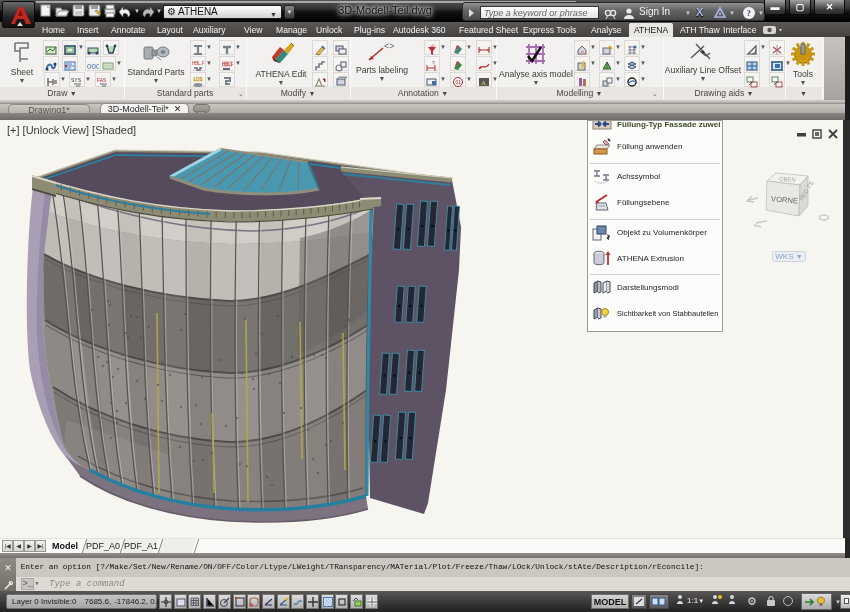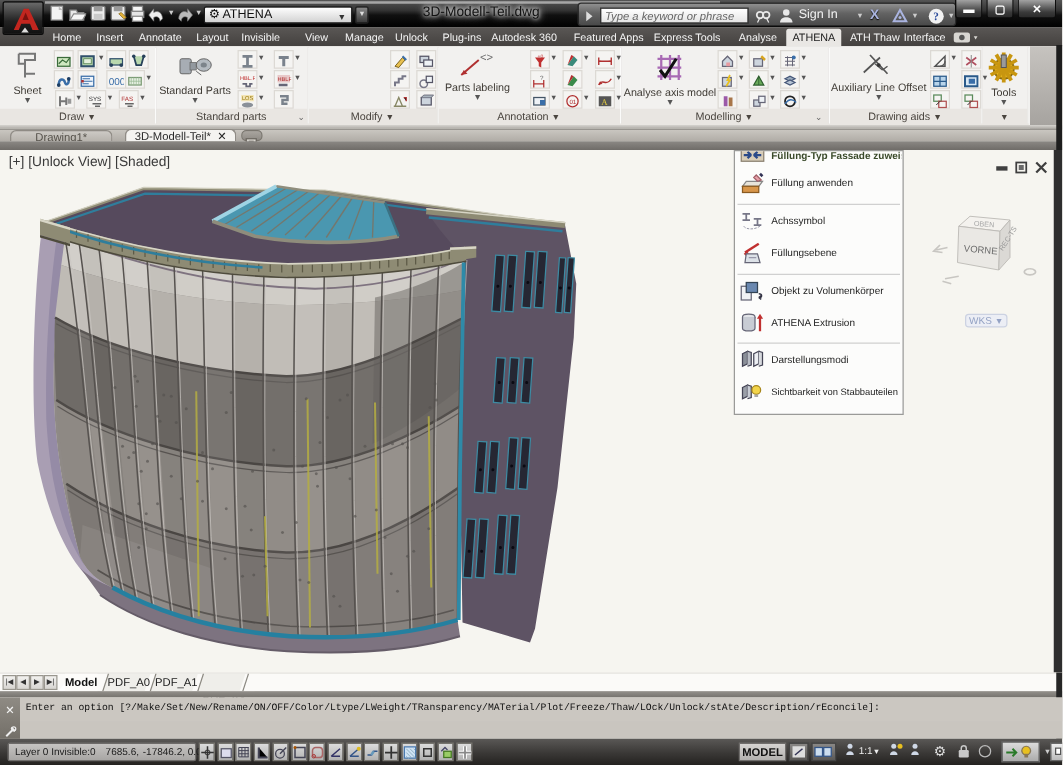--- a/index.html
+++ b/index.html
@@ -133,27 +133,27 @@
         <div class="wbtn">▬</div>
         <div class="wbtn">▢</div>
         <div class="wbtn close">✕</div>
       </div>
   </div>
   <div id="menurow">
       <div class="mtab" style="left:42px">Home</div>
       <div class="mtab" style="left:77px">Insert</div>
       <div class="mtab" style="left:111px">Annotate</div>
       <div class="mtab" style="left:157px">Layout</div>
-      <div class="mtab" style="left:193px">Invisible</div>
+      <div class="mtab" style="left:193px">Auxiliary</div>
       <div class="mtab" style="left:244px">View</div>
       <div class="mtab" style="left:276px">Manage</div>
       <div class="mtab" style="left:316px">Unlock</div>
       <div class="mtab" style="left:354px">Plug-ins</div>
       <div class="mtab" style="left:393px">Autodesk 360</div>
-      <div class="mtab" style="left:459px">Featured Apps</div>
+      <div class="mtab" style="left:459px">Featured Sheet</div>
       <div class="mtab" style="left:523px">Express Tools</div>
       <div class="mtab" style="left:591px">Analyse</div>
       <div class="mtab active" style="left:629px">ATHENA</div>
       <div class="mtab" style="left:680px">ATH Thaw</div>
       <div class="mtab" style="left:723px">Interface</div>
       <div style="position:absolute;left:762px;top:3px"><svg width="22" height="10" viewBox="0 0 22 10" style="">
           <rect x="1" y="1" width="13" height="8" rx="2" fill="#d8d6d2"></rect>
           <circle cx="7.5" cy="5" r="2.2" fill="#555"></circle>
           <path d="M17,4 l3,0 l-1.5,2.5 Z" fill="#d8d6d2"></path>
         </svg></div>
@@ -185,20 +185,31 @@
       </div>
       <div class="bigbtn" style="left:119px;width:74px">
         <div class="bicon" style="width:34px;height:26px"><svg width="34" height="26" viewBox="0 0 34 26" style="">
             <rect x="5" y="7" width="9" height="12" rx="1.5" fill="#a7adb4" stroke="#666" stroke-width="0.8"></rect>
             <rect x="13" y="10" width="5" height="6" fill="#93999f" stroke="#666" stroke-width="0.6"></rect>
             <ellipse cx="24" cy="12" rx="6" ry="5" fill="#b4bac0" stroke="#666" stroke-width="0.8"></ellipse>
             <ellipse cx="24" cy="12" rx="2.5" ry="2" fill="#7d848b"></ellipse>
             <path d="M18,17 l4,3" stroke="#666" stroke-width="0.8"></path>
           </svg></div>
         <div style="line-height:10px">Standard Parts</div>
+        <div class="bardn">▼</div>
+      </div>
+      <div class="bigbtn" style="left:252px;width:58px">
+        <div class="bicon" style="width:30px;height:28px"><svg width="34" height="28" viewBox="0 0 34 28" style="">
+            <path d="M8,21 L18,10 L22,14 L14,23 Z" fill="#2e8a7a"></path>
+            <path d="M8,21 L18,10 L14,7 L6,17 Z" fill="#c23a2e"></path>
+            <path d="M18,10 L25,3 L28,6 L22,14 Z" fill="#d8a520"></path>
+            <path d="M6,17 L14,23 L8,21 Z" fill="#7a241c"></path>
+            <path d="M25,3 L28,6" stroke="#8a6a10" stroke-width="1"></path>
+          </svg></div>
+        <div style="line-height:10px">ATHENA Edit</div>
         <div class="bardn">▼</div>
       </div>
       <div class="bigbtn" style="left:347px;width:70px">
         <div class="bicon" style="width:34px;height:24px"><svg width="34" height="24" viewBox="0 0 34 24" style="">
             <path d="M4,20 L18,8" stroke="#b03030" stroke-width="1.6"></path>
             <path d="M4,20 l5,-1 l-3,-3 Z" fill="#b03030"></path>
             <text x="19" y="9" font-size="9" fill="#666" font-family="Liberation Sans">&lt;&gt;</text>
           </svg></div>
         <div style="line-height:10px">Parts labeling</div>
         <div class="bardn">▼</div>
@@ -858,20 +869,21 @@
       <div style="position:absolute;left:196px;top:1px;width:10px;height:14px;border-left:1px solid #8a8780;transform:skewX(-18deg);background:#fbfaf8"></div>
     </div>
   <div id="cmdsep"></div>
   <div style="position:absolute;left:845px;top:538px;width:5px;height:53px;background:#262626"></div>
   <div id="cmdwrap">
     <div id="cmdx">✕<br><svg width="11" height="11" viewBox="0 0 11 11" style="">
           <path d="M2,9 L7,4 M6,2 l3,3" stroke="#eee" stroke-width="1.6" fill="none"></path>
           <circle cx="8" cy="3" r="1.6" fill="none" stroke="#eee"></circle>
         </svg></div>
     <div id="cmd1">&nbsp;Enter an option [?/Make/Set/New/Rename/ON/OFF/Color/Ltype/LWeight/TRansparency/MATerial/Plot/Freeze/Thaw/LOck/Unlock/stAte/Description/rEconcile]:</div>
+    <div id="cmd2">&nbsp;<span style="border:1px solid #aaa;background:#c8c5bf;font-style:normal;color:#555">&gt;_</span><span style="color:#777">▾</span> <span style="margin-left:4px">Type a command</span></div>
   </div>
   <div id="statusbar">
       <div style="position:absolute;left:6px;top:3px;width:151px;height:15px;background:linear-gradient(#c6c4c2,#a8a6a4);border:1px solid #706e6c;border-radius:2px;color:#1a1a1a;font-size:8px;line-height:14px;white-space:nowrap"><span style="margin-left:5px">Layer 0 Invisible:0</span><span style="margin-left:8px">7685.6,</span><span style="margin-left:3px">-17846.2, 0.0</span></div>
       <div style="position:absolute;left:159px;top:3px;width:13px;height:15px;background:linear-gradient(#dcdcdc,#b2b2b2);border:1px solid #77756f"><svg width="12" height="12" viewBox="0 0 12 12" style="margin:1px 0 0 0">
           <path d="M6,1 v10 M1,6 h10" stroke="#333" stroke-width="1.2"></path>
           <circle cx="6" cy="6" r="2" fill="none" stroke="#333" stroke-width="0.8"></circle>
         </svg></div>
       <div style="position:absolute;left:173.7px;top:3px;width:13px;height:15px;background:linear-gradient(#dcdcdc,#b2b2b2);border:1px solid #77756f"><svg width="12" height="12" viewBox="0 0 12 12" style="margin:1px 0 0 0">
           <rect x="2" y="3" width="8" height="7" fill="#dde" stroke="#556"></rect>
         </svg></div>

